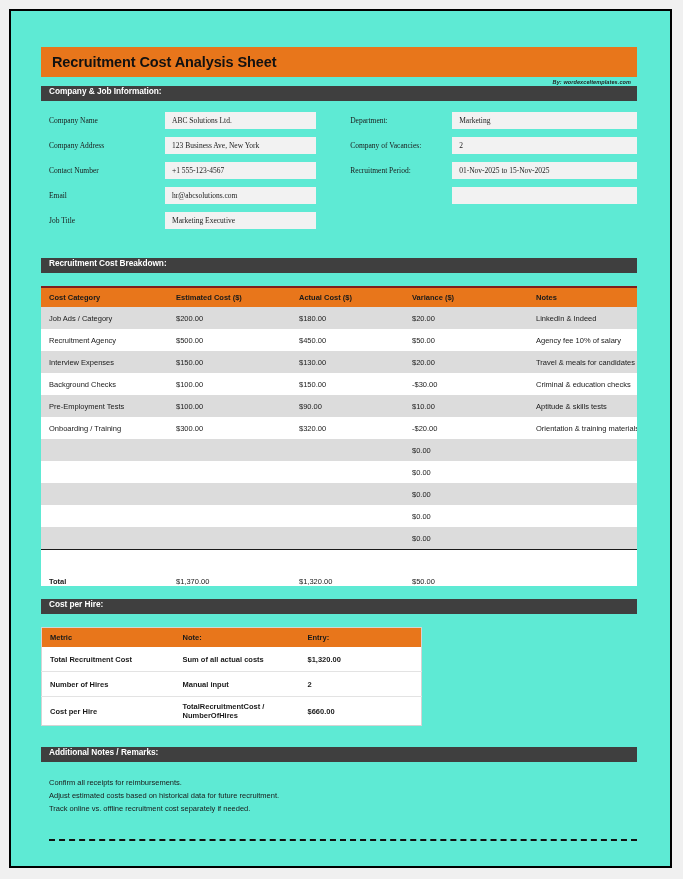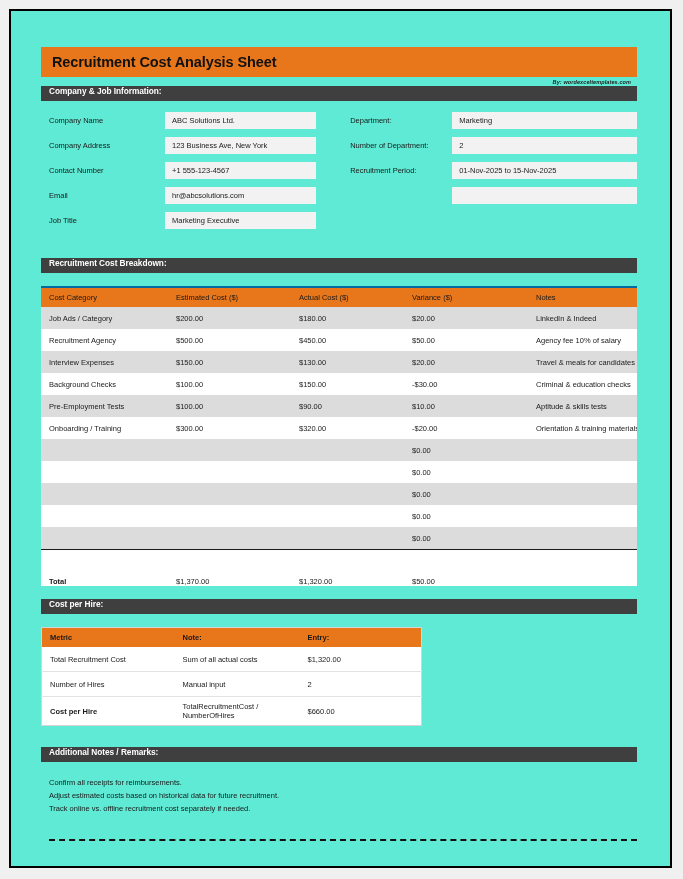--- a/index.html
+++ b/index.html
@@ -70,20 +70,21 @@
     font-weight: bold;
     color: #ffffff;
     letter-spacing: -0.05px;
   }
 
   
   .info-grid {
     margin-top: 11px;
     display: flex;
     gap: 10px;
+    font-family: Liberation Serif, serif;
   }
   .info-col { width: 50%; }
   .info-col.left { padding-right: 18px; box-sizing: border-box; }
   .info-row {
     display: flex;
     align-items: center;
     height: 17px;
     margin-bottom: 8px;
   }
   .info-label {
@@ -123,23 +124,23 @@
     text-align: left;
     padding: 0 0 0 8px;
     height: 22px;
     vertical-align: middle;
     overflow: hidden;
     white-space: nowrap;
   }
   .tbl thead th {
     background: #E8761B;
     color: #1a1a1a;
-    font-weight: normal;
+    font-weight: bold;
     height: 19px;
-    border-top: 2px solid #0369a1;
+    border-top: 2px solid #7f1d1d;
   }
   .tbl tbody tr.alt td { background: #DCDCDC; }
   .tbl tbody tr.plain td { background: #ffffff; }
   .tbl tbody tr.lastdata td { border-bottom: 1.5px solid #1a1a1a; }
   .tbl tbody tr.total td {
     background: #ffffff;
     height: 30px;
     padding-top: 6px;
     vertical-align: bottom;
   }
@@ -153,20 +154,21 @@
     table-layout: fixed;
     border: 1px solid #D4D4D4;
     padding-left: 28px;
   }
   .cph th, .cph td {
     font-size: 7.5px;
     color: #1a1a1a;
     text-align: left;
     padding: 0 4px 0 8px;
     vertical-align: middle;
+    font-weight: bold;
   }
   .cph thead th {
     background: #E8761B;
     font-weight: bold;
     height: 19px;
   }
   .cph tbody td {
     height: 24px;
     background: #ffffff;
     border-top: 1px solid #E3E3E3;
@@ -231,21 +233,21 @@
           <div class="info-value">Marketing Executive</div>
         </div>
       </div>
 
       <div class="info-col right">
         <div class="info-row">
           <div class="info-label">Department:</div>
           <div class="info-value">Marketing</div>
         </div>
         <div class="info-row">
-          <div class="info-label">Number of Department:</div>
+          <div class="info-label">Company of Vacancies:</div>
           <div class="info-value">2</div>
         </div>
         <div class="info-row">
           <div class="info-label">Recruitment Period:</div>
           <div class="info-value">01-Nov-2025 to 15-Nov-2025</div>
         </div>
         <div class="info-row">
           <div class="info-label"></div>
           <div class="info-value"></div>
         </div>

